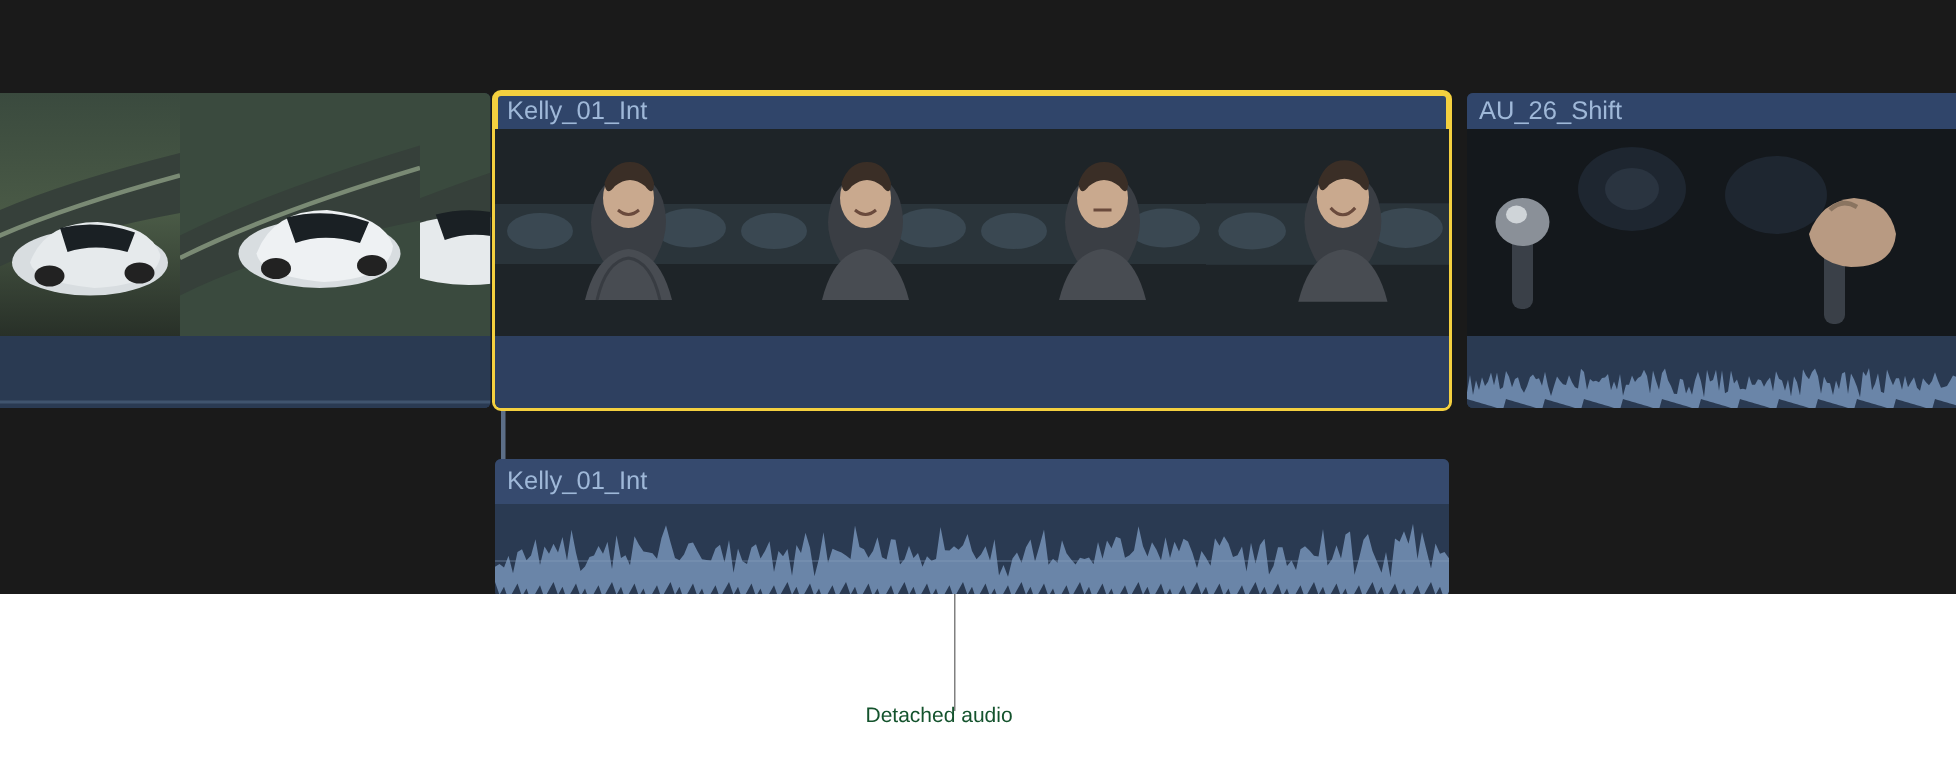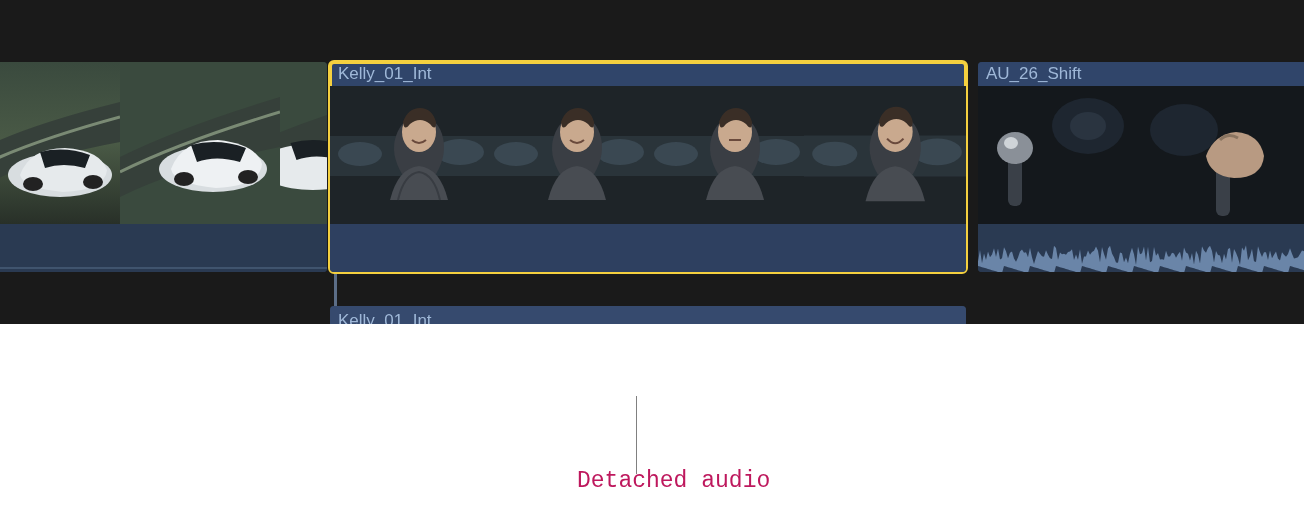--- a/index.html
+++ b/index.html
@@ -8,21 +8,21 @@
     height: 520px;
     background: #fff;
     font-family: -apple-system, "Helvetica Neue", Arial, sans-serif;
     overflow: hidden;
     position: relative;
   }
   .timeline-area {
     position: absolute;
     left: 0; top: 0;
     width: 1304px;
-    height: 324px;
+    height: 396px;
     background: #1a1a1a;
     overflow: hidden;
   }
   .primary-track {
     position: absolute;
     left: 0;
     top: 62px;
     height: 216px;
     width: 1304px;
   }
@@ -104,24 +104,23 @@
     z-index: 0;
   }
   
   .anno-line {
     position: absolute;
     width: 1px;
     background: #808080;
   }
   .anno-text {
     position: absolute;
-    color: #be185d;
-    font-size: 23px;
+    color: #14532d;
+    font-size: 14px;
     white-space: nowrap;
-    font-family: Liberation Mono, monospace;
   }
   svg.wave { position:absolute; left:0; top:0; width:100%; height:100%; }
   
   svg.th { position:absolute; left:0; top:0; width:100%; height:100%; display:block; }
 </style>
 </head>
 <body>
 
 <div class="timeline-area">
 

